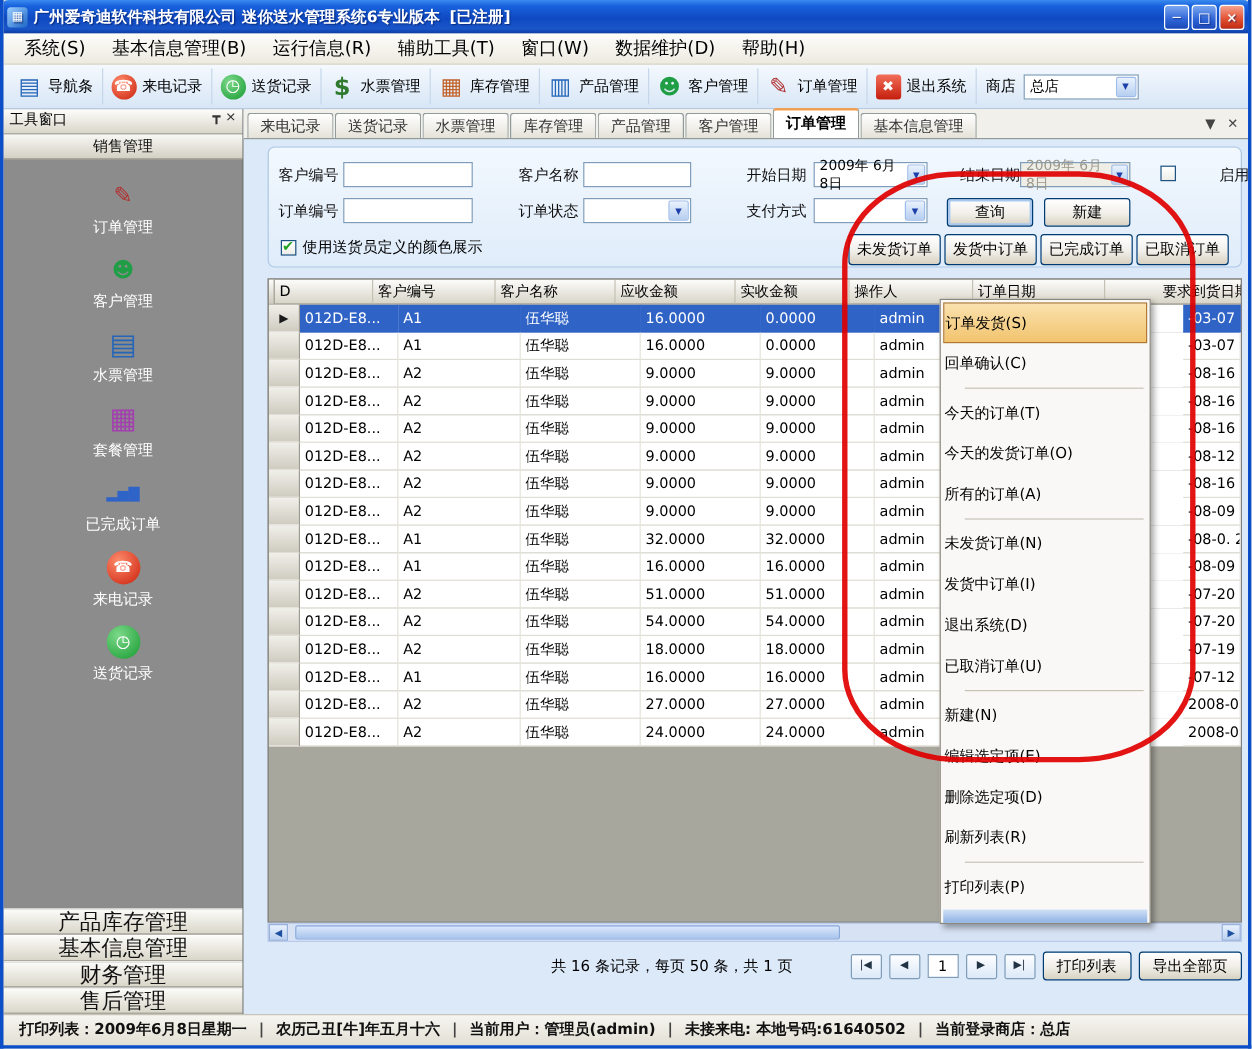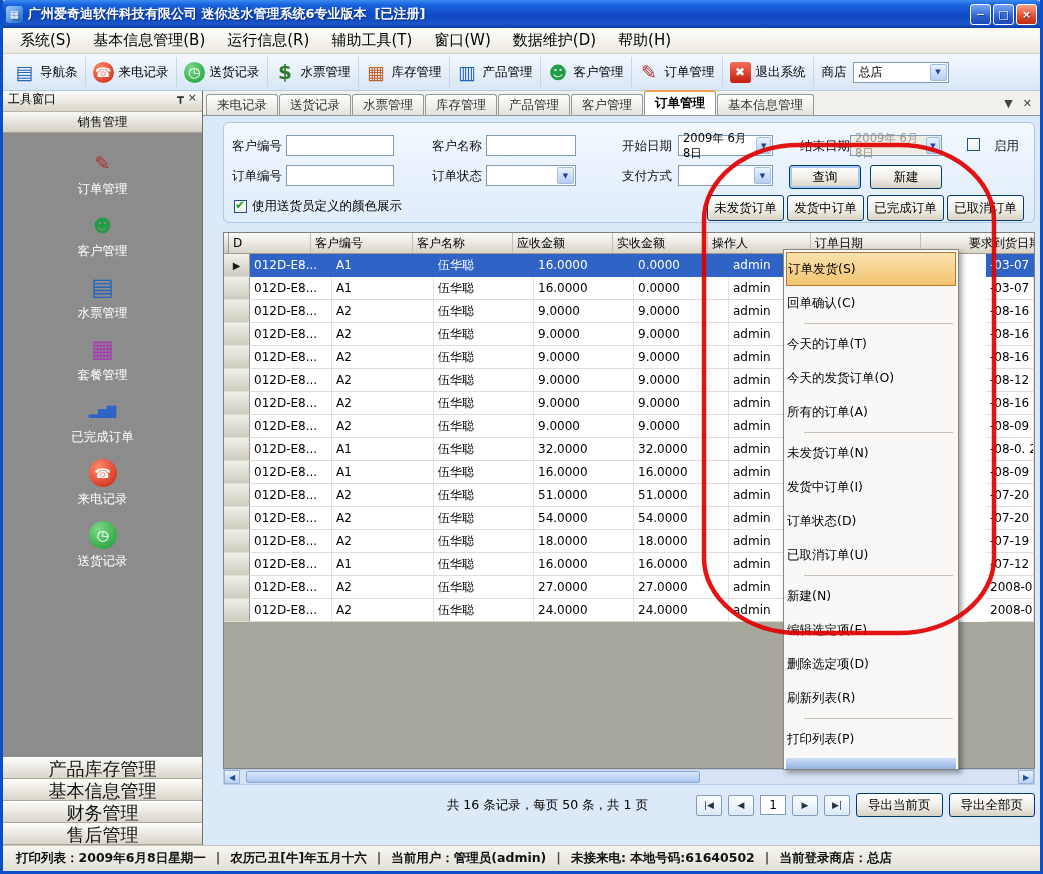--- a/index.html
+++ b/index.html
@@ -305,21 +305,21 @@
           <div class="f-combo" style="left:454px;width:95px;">
             <span>2009年 6月 8日</span>
             <span class="combo-arrow"></span>
           </div>
           <span class="f-label" style="left:576px;">结束日期</span>
           <div class="f-combo disabled" style="left:626px;width:92px;">
             <span>2009年 6月 8日</span>
             <span class="combo-arrow"></span>
           </div>
           <span class="cb" style="position:absolute;left:743px;top:3px;"></span>
-          <span class="f-label" style="left:770px;">启用</span>
+          <span class="f-label" style="left:792px;">启用</span>
         </div>
         <div class="f-row" style="top:42px;">
           <span class="f-label" style="left:8px;">订单编号</span>
           <input class="f-input" style="left: 62px; width: 108px;" value="">
           <span class="f-label" style="left:208px;">订单状态</span>
           <div class="f-combo" style="left:262px;width:90px;">
             <span></span>
             <span class="combo-arrow"></span>
           </div>
           <span class="f-label" style="left:398px;">支付方式</span>
@@ -594,21 +594,21 @@
         <div class="hs-btn hs-right">▶</div>
       </div>
 
       <div class="pager">
         <span class="pg-summary">共 16 条记录，每页 50 条，共 1 页</span>
         <div class="pg-btn">|◀</div>
         <div class="pg-btn">◀</div>
         <input class="pg-input" value="1" style="">
         <div class="pg-btn">▶</div>
         <div class="pg-btn">▶|</div>
-        <div class="export-btn">导出当前页</div>
+        <div class="export-btn">打印列表</div>
         <div class="export-btn">导出全部页</div>
       </div>
 
     </div>
   </div>
 
   <div class="ctx">
     <div>
 
     <div class="mi hl">
@@ -632,21 +632,21 @@
         <div class="mi sep">
           <span></span>
         </div>
         <div class="mi">
           <span>未发货订单(N)</span>
         </div>
         <div class="mi">
           <span>发货中订单(I)</span>
         </div>
         <div class="mi">
-          <span>订单状态(D)</span>
+          <span>退出系统(D)</span>
         </div>
         <div class="mi">
           <span>已取消订单(U)</span>
         </div>
         <div class="mi sep">
           <span></span>
         </div>
         <div class="mi">
           <span>新建(N)</span>
         </div>

